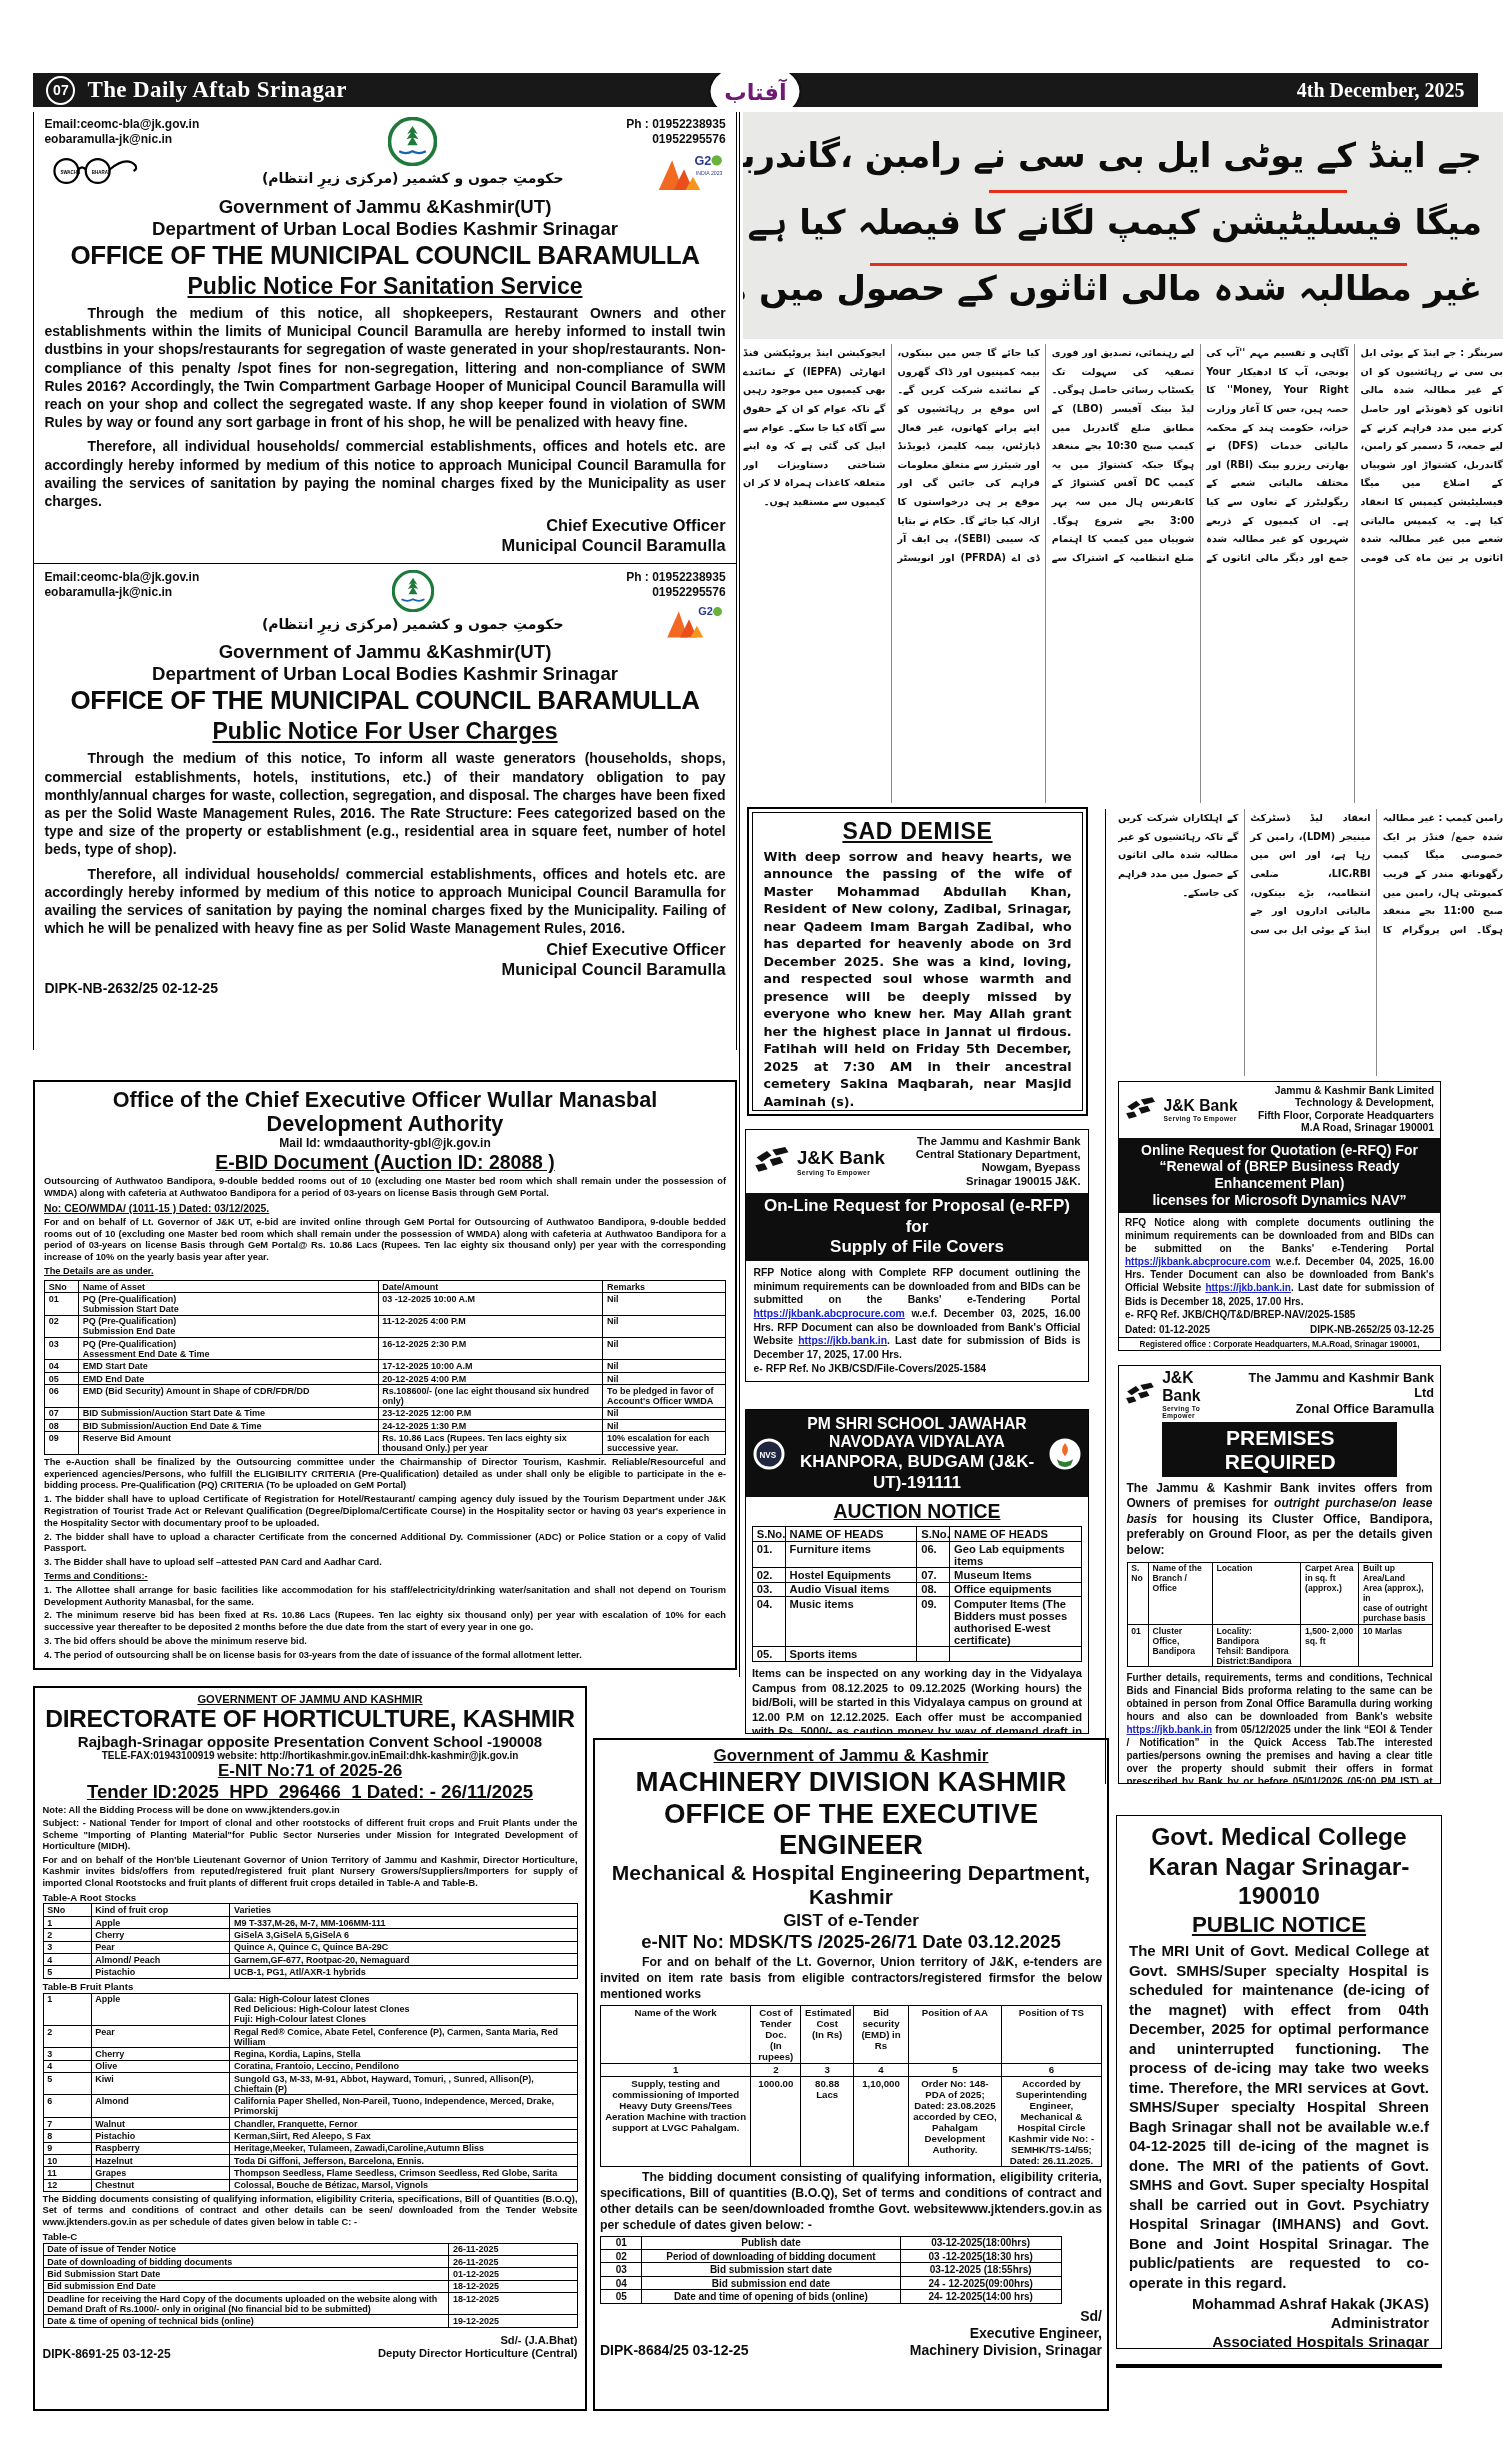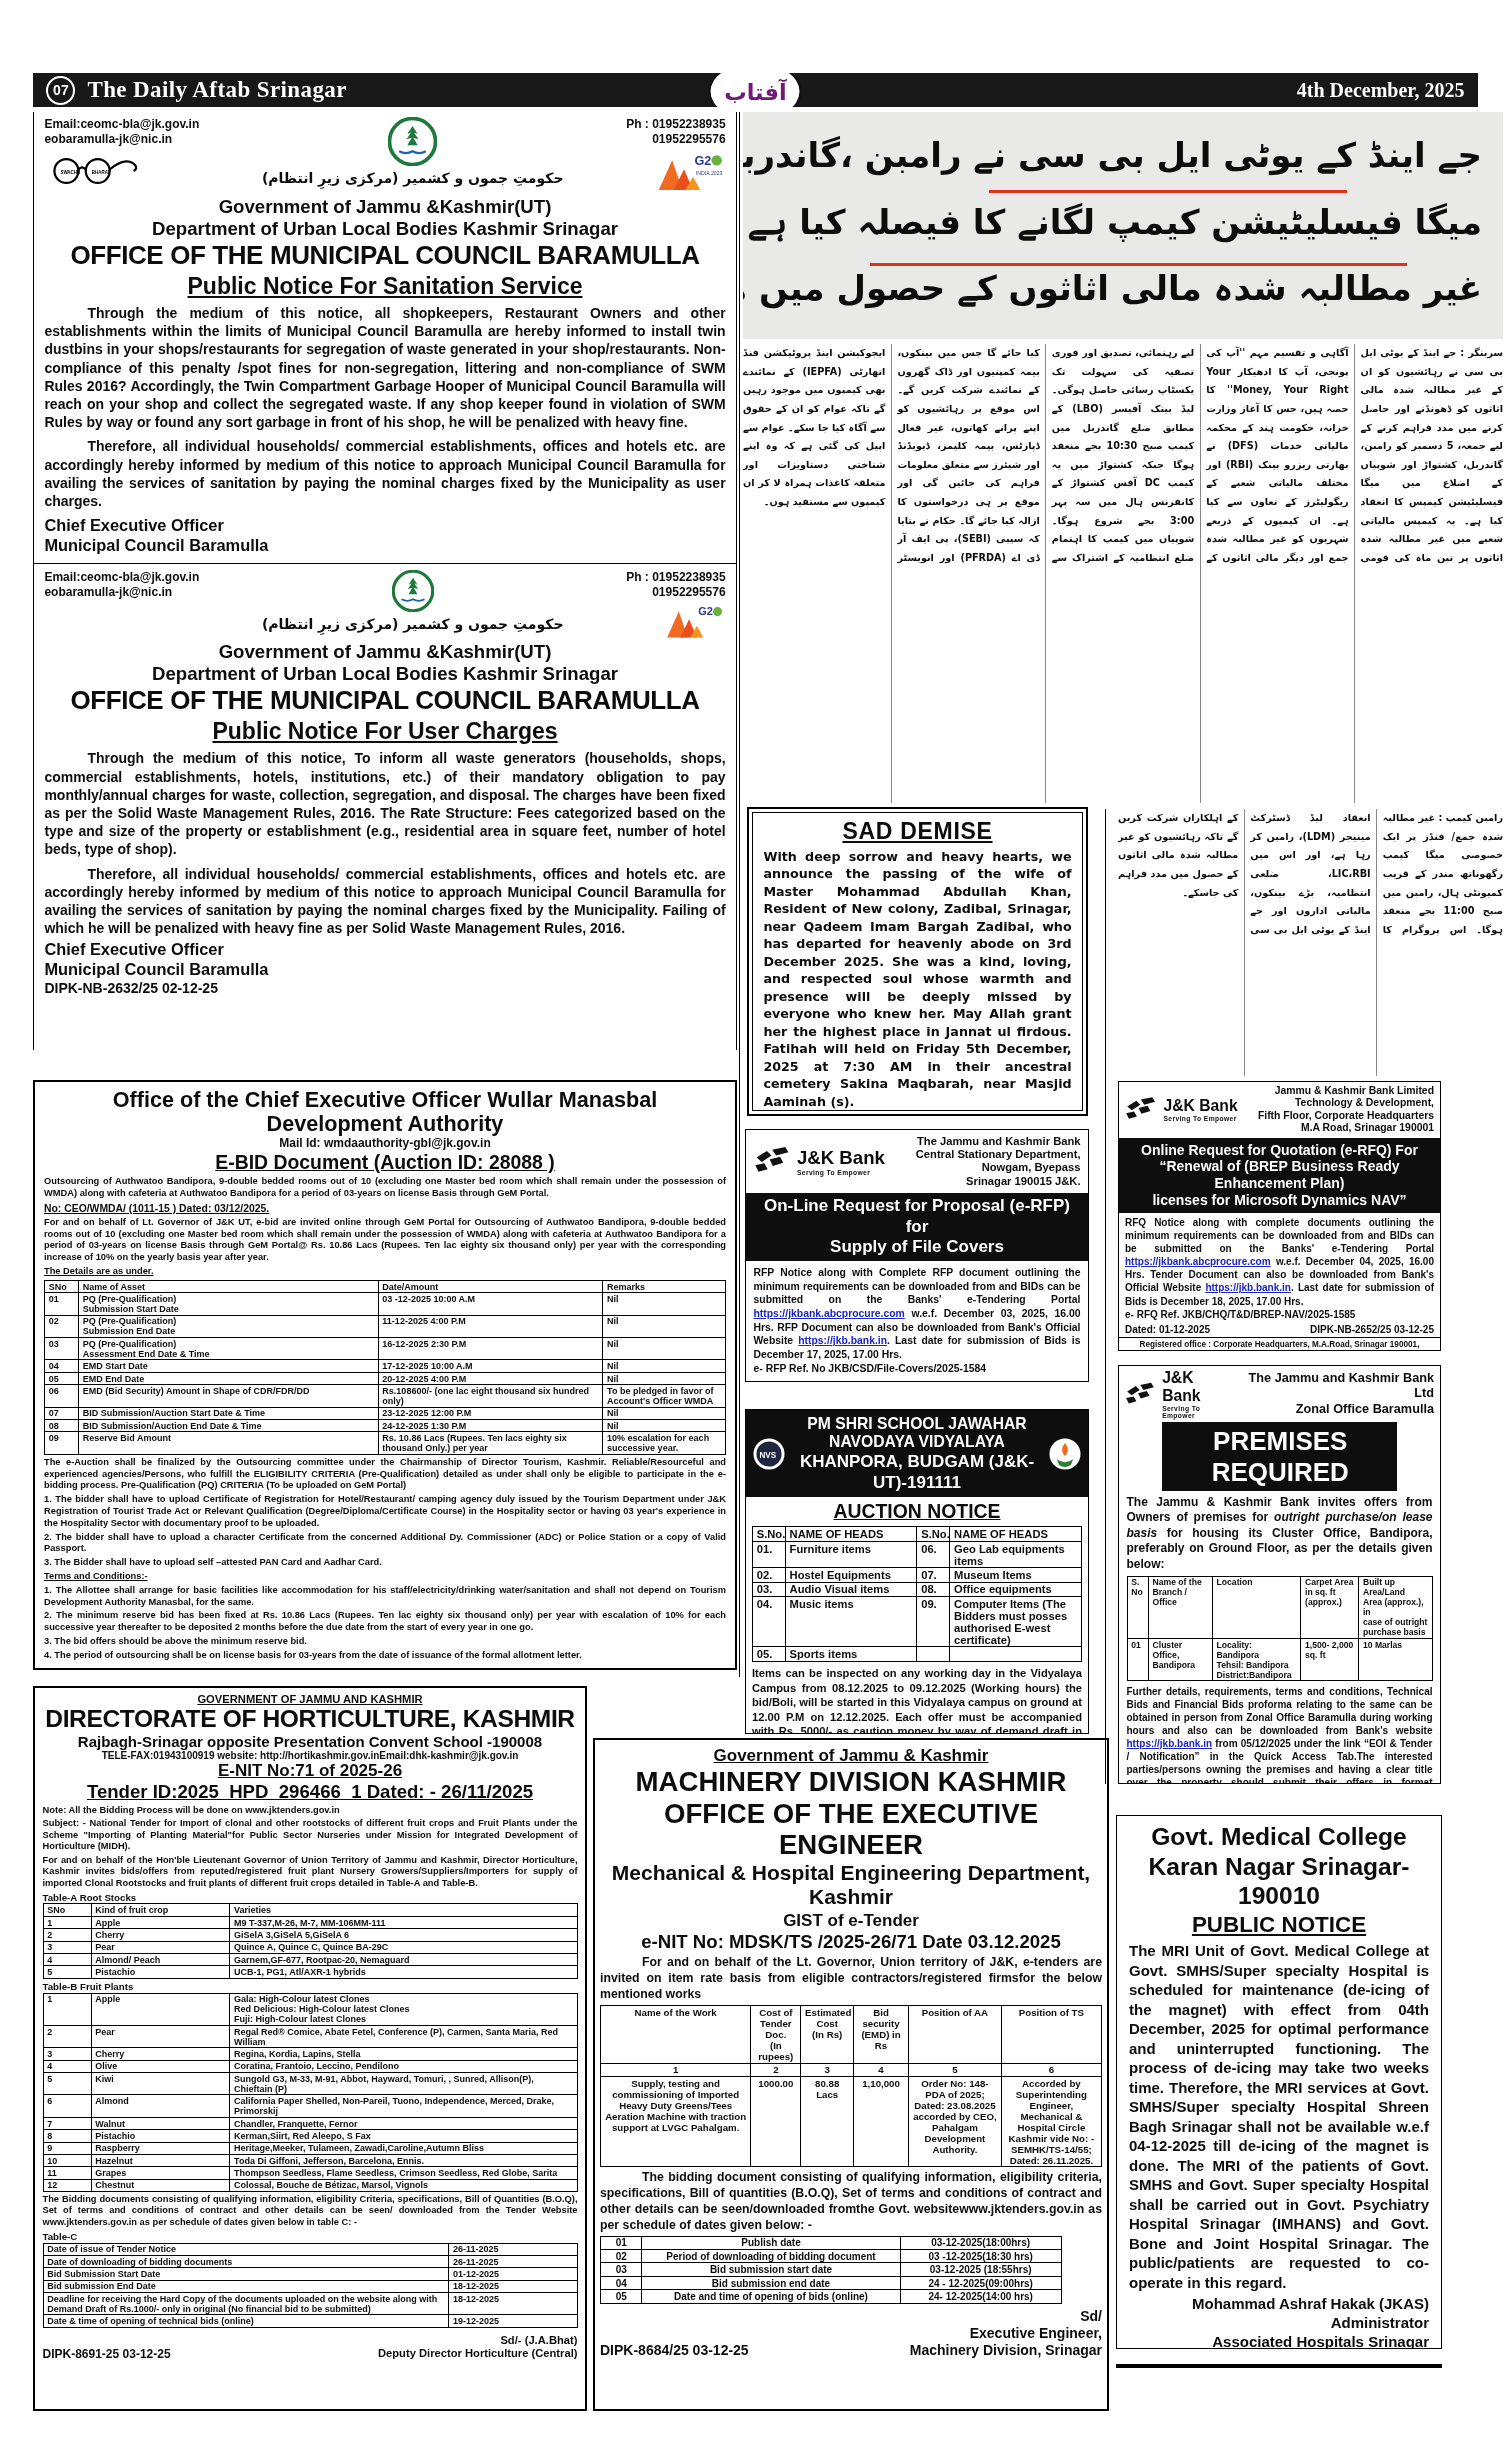--- a/index.html
+++ b/index.html
@@ -21,21 +21,21 @@
   .mn-head{display:flex;justify-content:space-between;align-items:flex-start;}
   .mn-emails{font-size:12px;font-weight:bold;line-height:1.25;}
   .mn-center{text-align:center;flex:1;}
   .mn-right{text-align:right;font-size:12px;font-weight:bold;line-height:1.25;}
   .mn-urdu{font-family:"DejaVu Sans",sans-serif;direction:rtl;font-size:14px;font-weight:bold;margin-top:1.5px;}
   .mn-gov{font-size:18.6px;font-weight:bold;text-align:center;margin-top:1.5px;}
   .mn-dept{font-size:18.6px;font-weight:bold;text-align:center;}
   .mn-office{font-size:26px;font-weight:bold;text-align:center;letter-spacing:-0.4px;}
   .mn-title{font-size:23px;font-weight:bold;text-align:center;text-decoration:underline;margin:1.5px 0 4.5px 0;}
   .mn-body{font-size:14px;font-weight:bold;line-height:1.3;text-align:justify;margin:0 0 6px 0;text-indent:43px;}
-  .mn-sig{font-size:16.4px;font-weight:bold;line-height:1.2;}
+  .mn-sig{text-align:right;font-size:16.4px;font-weight:bold;line-height:1.2;}
   .dipk{font-size:14px;font-weight:bold;}
   .mn-divider{border-top:1.5px solid #000;margin:7.5px -10.4px 6px -10.4px;}
 
   
   .tbl{width:100%;border-collapse:collapse;table-layout:fixed;}
   .tbl th,.tbl td{border:1.2px solid #000;padding:0.7px 3.7px;vertical-align:top;text-align:left;font-weight:bold;white-space:pre-line;}
 
   
   .wmda{padding:6px 9px;}
   .wmda-title{font-size:21.6px;font-weight:bold;text-align:center;line-height:1.1;}
@@ -779,21 +779,21 @@
         <div>
           <div class="jkb-name" style="font-size:15.7px"><span class="amp">J&amp;K Bank</span></div>
           <div class="jkb-tag">Serving To Empower</div>
         </div>
       </div>
       <div class="bank-addr" style="font-size:12.7px">
         <div>The Jammu and Kashmir Bank Ltd</div>
           <div>Zonal Office Baramulla</div>
       </div>
     </div>
-    <div class="band" style="font-size:26px;width:70%;margin:0 auto;padding-left:6px;">PREMISES REQUIRED</div>
+    <div class="band" style="font-size:21px;width:70%;margin:0 auto;padding-left:6px;">PREMISES REQUIRED</div>
     <div class="prem-intro"><span>The Jammu &amp; Kashmir Bank invites offers from Owners of premises for </span><span class="ital">outright purchase/on lease basis</span><span> for housing its Cluster Office, Bandipora, preferably on </span><span>Ground Floor,</span><span> as per the details given below:</span></div>
     <table class="tbl">
       <colgroup>
           <col style="width:7%">
           <col style="width:21%">
           <col style="width:29%">
           <col style="width:19%">
           <col style="width:24%">
         </colgroup>
       <thead>

